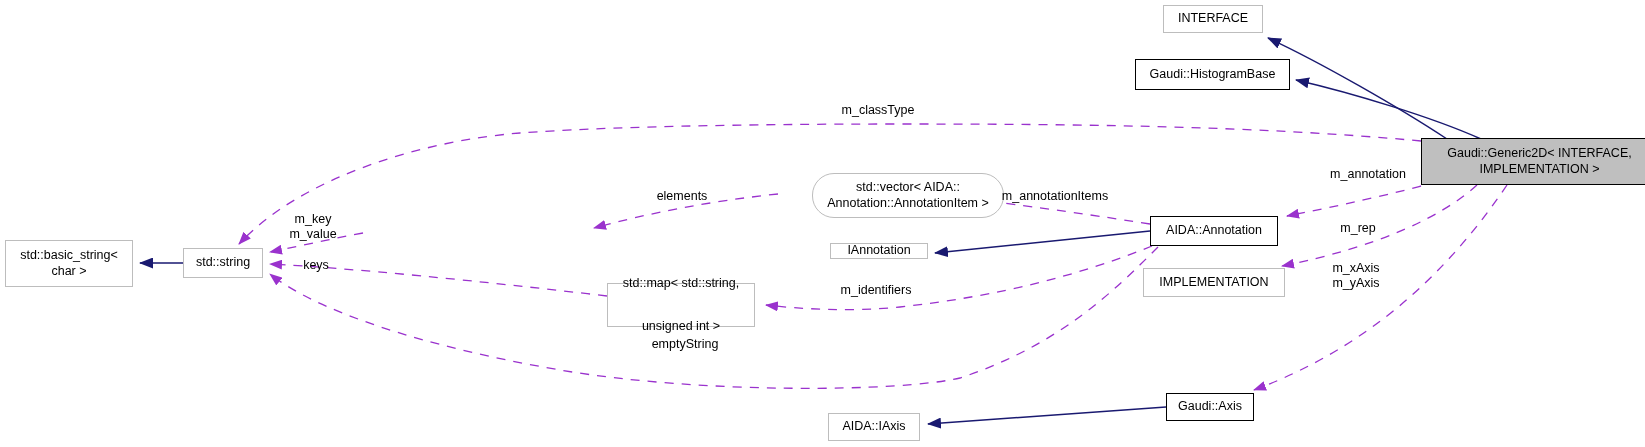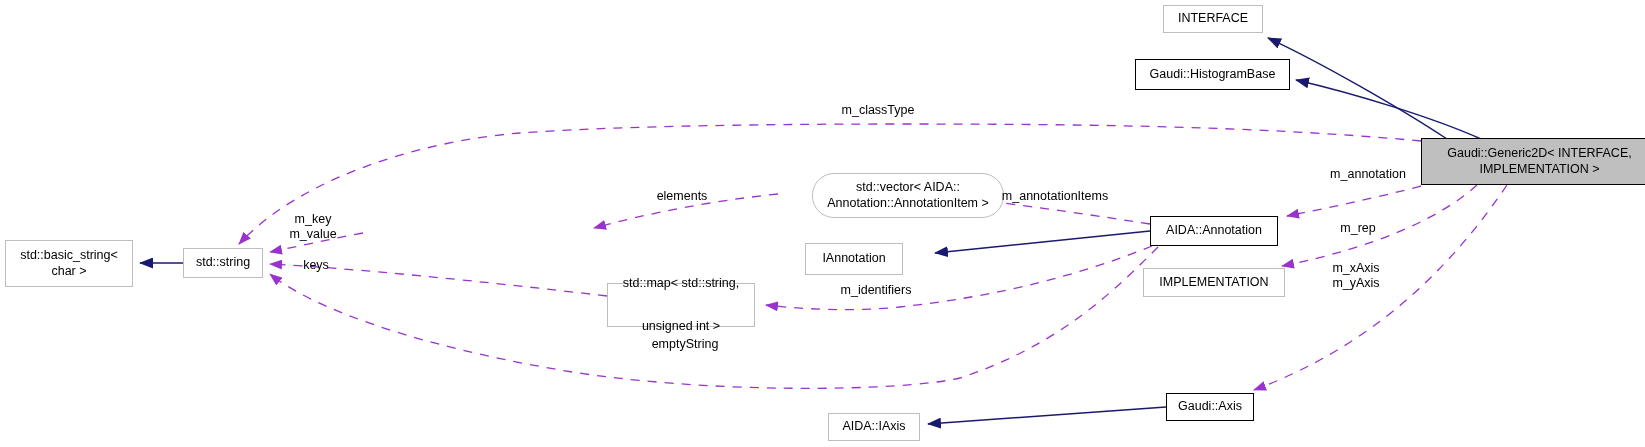--- a/index.html
+++ b/index.html
@@ -91,21 +91,21 @@
   <div class="node" style="left:183px;top:248px;width:80px;height:30px;">
     <span>std::string</span>
   </div>
 
 
   <div class="node" style="left:812px;top:173px;width:192px;height:45px;border-radius:22px;">
     <span>std::vector&lt; AIDA::</span>
     <span>Annotation::AnnotationItem &gt;</span>
   </div>
 
-  <div class="node" style="left:805px;top:243px;width:98px;height:32px;">
+  <div class="node" style="left:830px;top:243px;width:98px;height:16px;">
     <span>IAnnotation</span>
   </div>
 
   <div class="node doc" style="left:1150px;top:216px;width:128px;height:30px;">
     <span>AIDA::Annotation</span>
   </div>
 
   <div class="node" style="left:1143px;top:268px;width:142px;height:29px;">
     <span>IMPLEMENTATION</span>
   </div>

